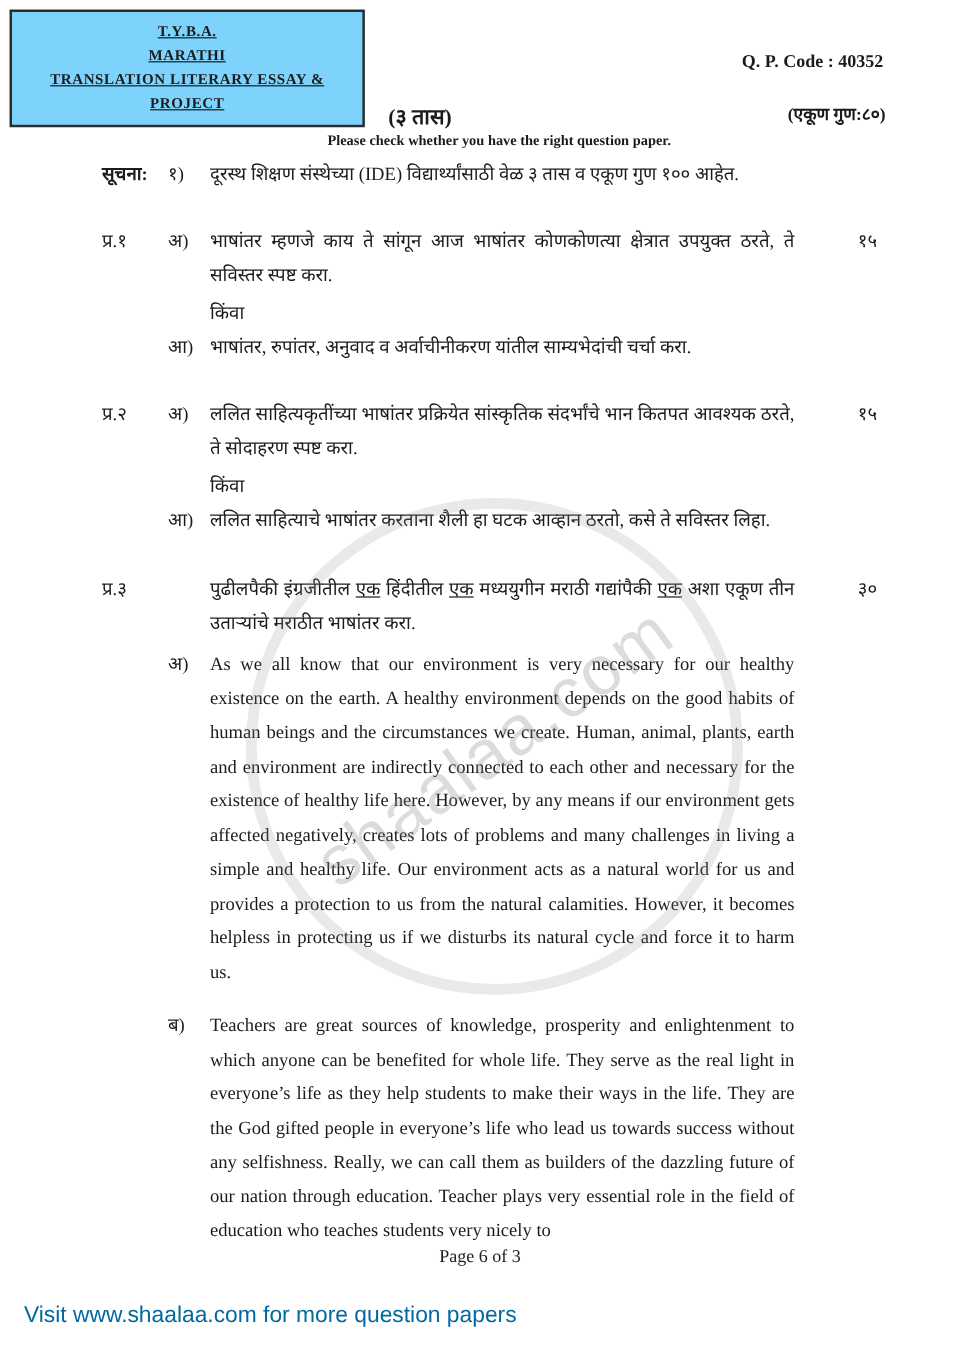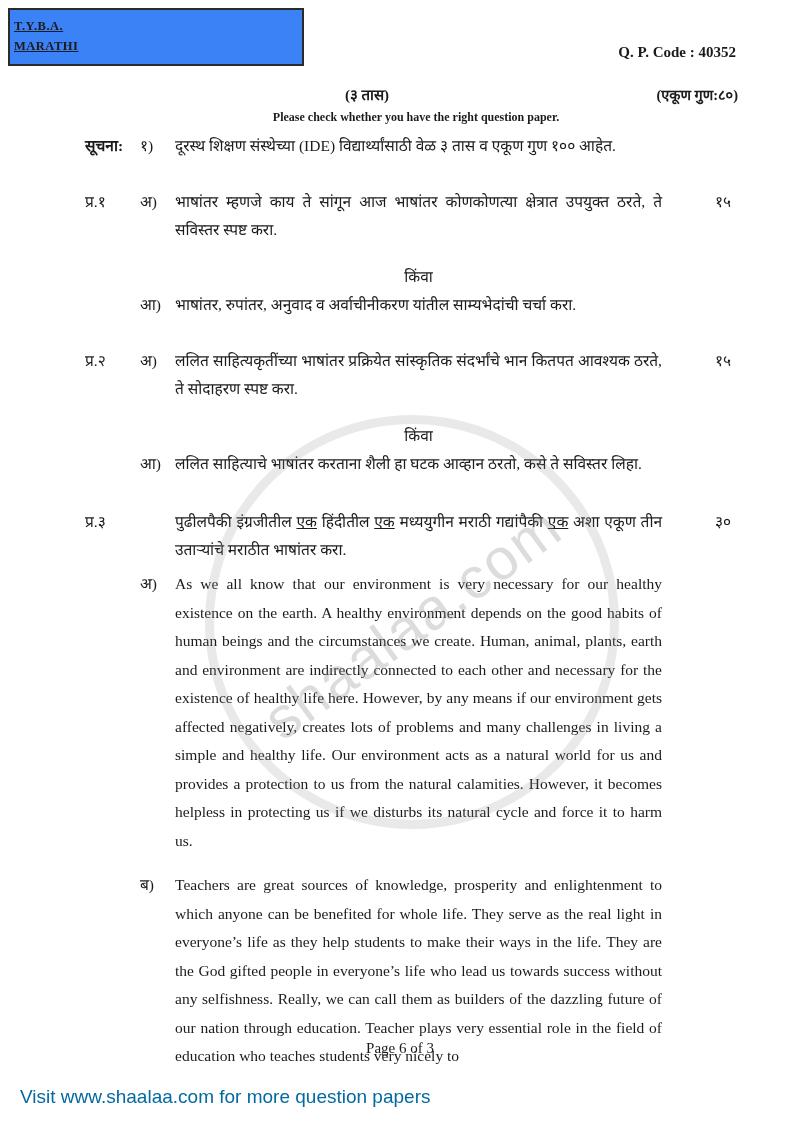--- a/index.html
+++ b/index.html
@@ -4,29 +4,29 @@
 <style>
   html,body { margin:0; padding:0; background:#ffffff; }
   .page {
     position:relative; width:800px; height:1130px; margin:0 auto;
     background:#ffffff; overflow:hidden;
     font-family:"Liberation Serif", serif; color:#1b1b1b;
   }
   
   .header-box {
     position:absolute; left:8px; top:8px; width:284px;
-    border:2px solid #2b2b2b; padding:6px 4px 8px; text-align:left;
-    background:#3b82f6;
+    border:2px solid #2b2b2b; padding:6px 4px 8px; text-align:center;
+    background:#7dd3fc;
   }
   .header-box .hline {
     font-weight:bold; text-decoration:underline; font-size:12.5px;
     line-height:1.6; letter-spacing:0.5px;
   }
   .qp-code { position:absolute; right:64px; top:44px; font-weight:bold; font-size:15px; }
-  .duration { position:absolute; left:0; top:84px; width:700px; text-align:center; font-weight:bold; font-size:15px;margin-left:17px; }
+  .duration { position:absolute; left:0; top:84px; width:700px; text-align:center; font-weight:bold; font-size:18px; }
   .total-marks { position:absolute; right:62px; top:84px; font-weight:bold; font-size:14.5px; }
   .check-note { position:absolute; left:0; top:110px; width:800px; text-align:center; font-weight:bold; font-size:12px;margin-left:16px; }
 
   
   .watermark {
     position:absolute; left:205px; top:415px; width:396px; height:396px;
     border:9px solid rgba(145,145,145,0.20); border-radius:50%;
     display:flex; align-items:center; justify-content:center;
     transform:rotate(-36deg); pointer-events:none; z-index:2;
   }
@@ -34,21 +34,21 @@
     font-family:"Liberation Sans", sans-serif; font-size:58px;
     color:rgba(140,140,140,0.30); letter-spacing:2px; white-space:nowrap;
   }
 
   
   .content { position:absolute; left:85px; top:132px; width:650px; font-size:15.5px; z-index:1; }
   .row { display:grid; grid-template-columns:55px 35px 487px 1fr; align-items:start; }
   .qnum, .plabel { line-height:28px; }
   .qtext { line-height:28px; text-align:justify; }
   .marks { text-align:right; padding-right:4px; line-height:28px; }
-  .or-cell { grid-column:3; text-align:center; line-height:28px;margin-top:15px; }
+  .or-cell { grid-column:3; text-align:left; line-height:28px; }
   .para { line-height:28.5px; text-align:justify; }
   .u { text-decoration:underline; }
 
   .m-instr { line-height:26px; }
   .mt-q { margin-top:28px; }
   .mt-or { margin-top:4px; }
   .mt-q3 { margin-top:30px; }
   .mt-pa { margin-top:6px; }
   .mt-pb { margin-top:16px; }
 
@@ -63,20 +63,21 @@
 
 <div class="page">
 
   <div class="watermark">
     <span>shaalaa.com</span>
   </div>
 
   <div class="header-box">
     <div class="hline">T.Y.B.A.</div>
     <div class="hline">MARATHI</div>
+    <div class="hline">TRANSLATION LITERARY ESSAY &amp; PROJECT</div>
   </div>
 
   <div class="qp-code">Q. P. Code : 40352</div>
   <div class="duration">(३ तास)</div>
   <div class="total-marks">(एकूण गुण:८०)</div>
   <div class="check-note">Please check whether you have the right question paper.</div>
 
   <div class="content">
 
     <div class="row m-instr">

